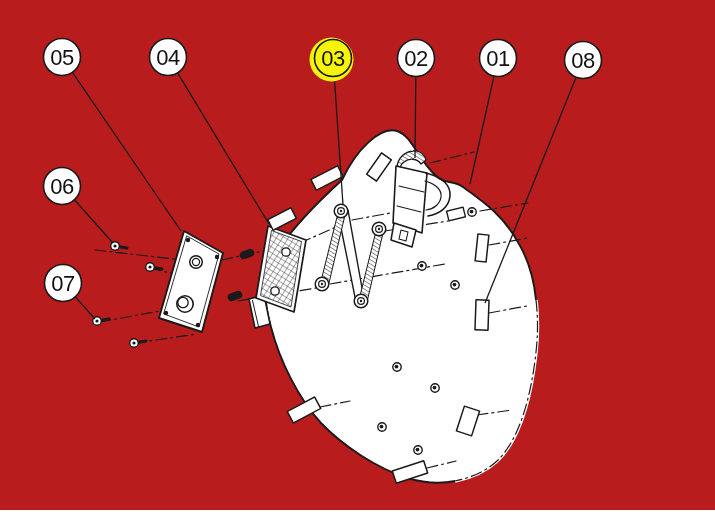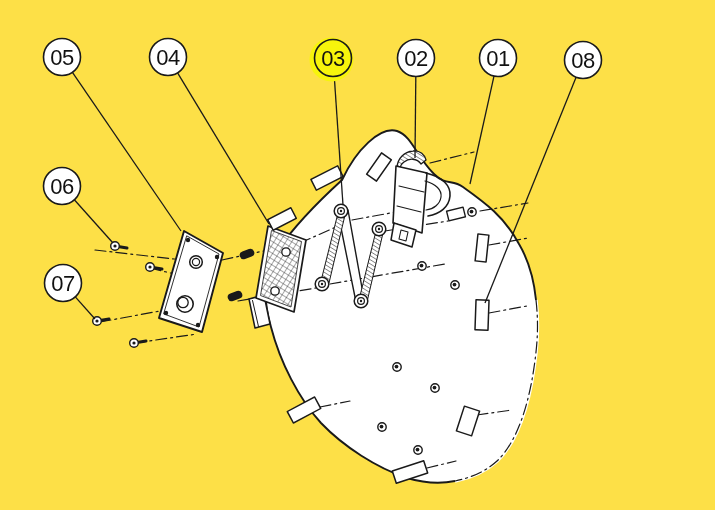--- a/index.html
+++ b/index.html
@@ -1,16 +1,16 @@
 <!DOCTYPE html>
 <html><head>
 <meta charset="utf-8">
 <style>
   html,body{margin:0;padding:0;background:#ffffff;}
-  .stage{position:relative;width:715px;height:510px;background:#fde047;overflow:hidden;
+  .stage{position:relative;width:715px;height:510px;background:#b91c1c;overflow:hidden;
          font-family:"Liberation Sans", sans-serif;}
   svg{display:block;}
   .ln{stroke:#1a1a1a;fill:none;stroke-linecap:round;stroke-linejoin:round;}
   .w{fill:#ffffff;stroke:#1a1a1a;stroke-linejoin:round;}
   .blk{fill:#1a1a1a;stroke:none;}
   .dd{stroke:#1a1a1a;fill:none;stroke-width:1.2;stroke-dasharray:11 4 2 4;stroke-linecap:round;}
   .balloon-label{font-family:"Liberation Sans", sans-serif;font-size:22px;letter-spacing:-0.5px;fill:#111;}
 </style>
 </head>
 <body>

